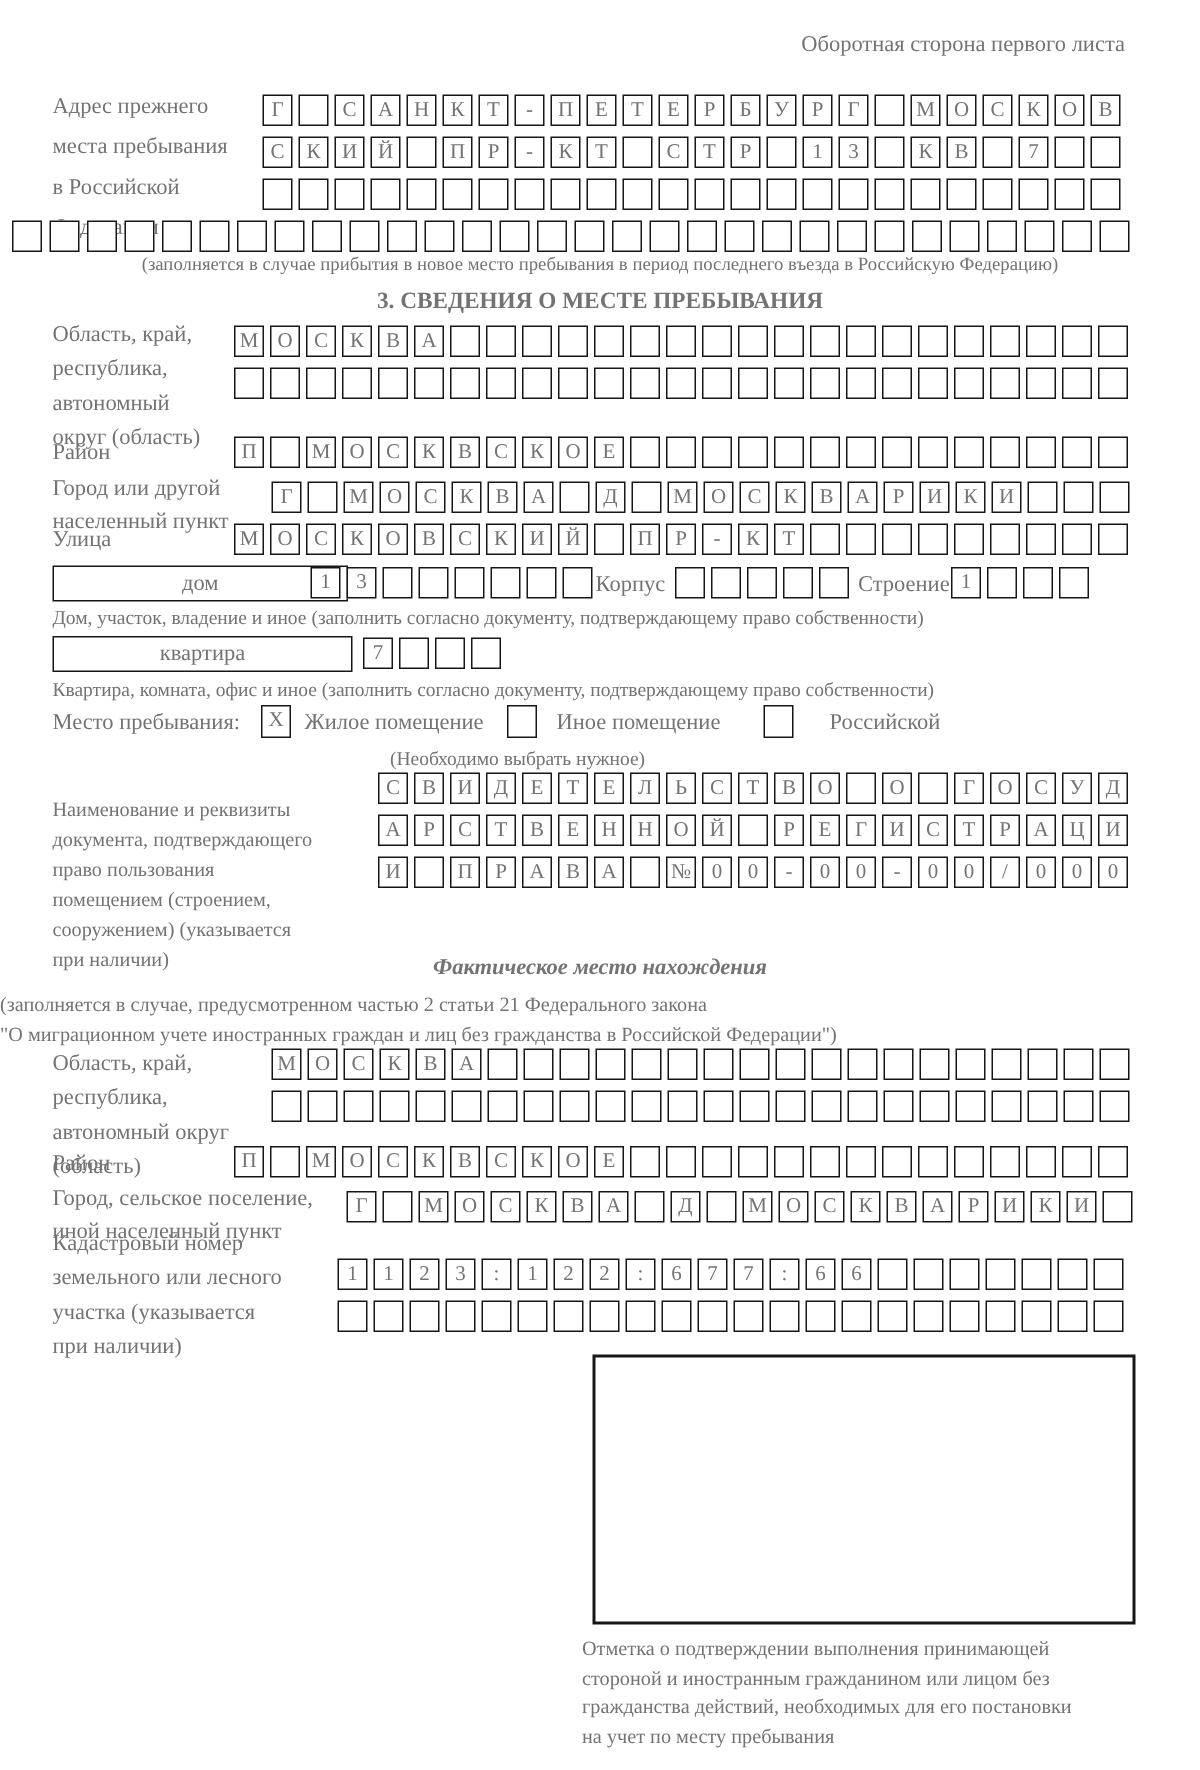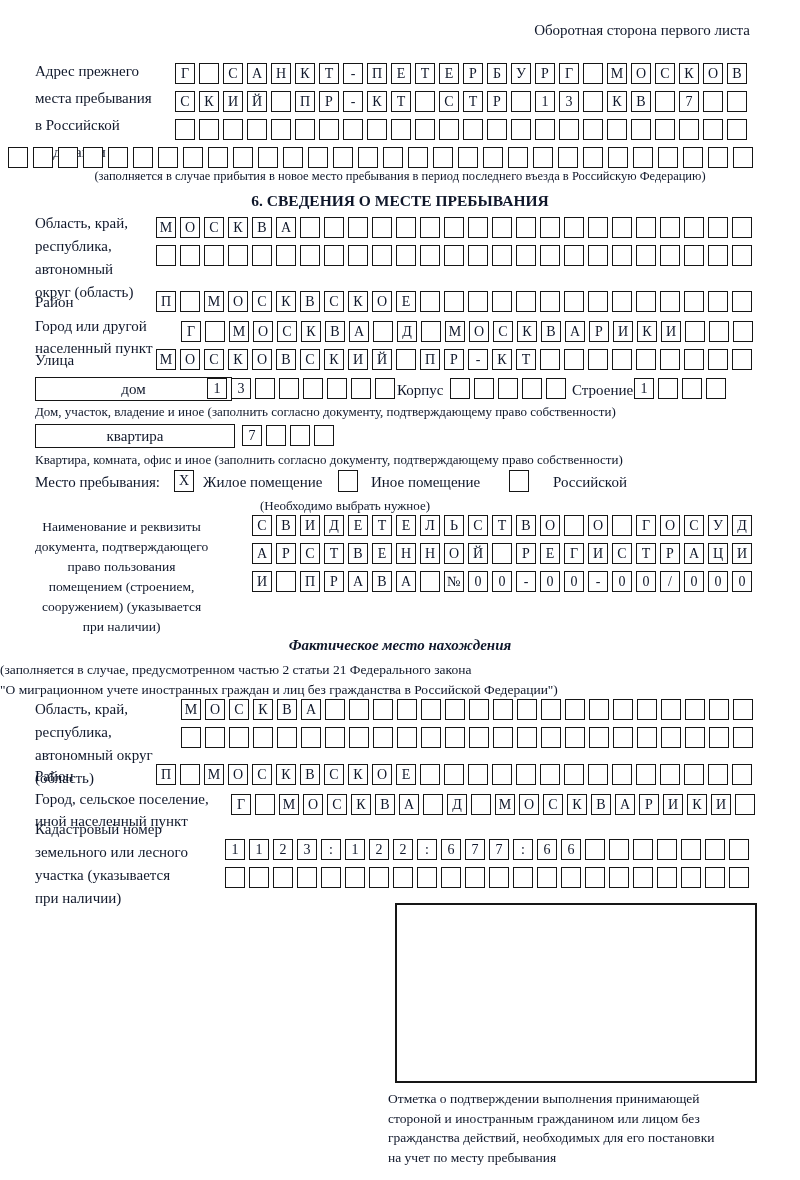--- a/index.html
+++ b/index.html
@@ -1,18 +1,18 @@
 <!DOCTYPE html>
 <html><head>
 <meta charset="utf-8">
 <style>
   html,body{margin:0;padding:0;background:#fff;}
   #page{
     position:relative; width:800px; height:1180px; background:#fff;
-    font-family:"Liberation Serif","DejaVu Serif",serif; color:#0f172a;
+    font-family:"Liberation Serif","DejaVu Serif",serif; color:#737373;
     overflow:hidden;
   }
   .abs{position:absolute;}
   .lines{white-space:pre-line; font-size:15px; line-height:27px;}
   .lines.tight{line-height:23px;}
   .lines.tight2{line-height:21.5px;}
   .lines.small{font-size:13.5px; line-height:20px;}
   .cellrow{display:flex; gap:4px;}
   .cellrow.gap5{gap:5px;}
   .cell{
@@ -152,21 +152,21 @@
       <span class="cell"></span>
       <span class="cell"></span>
       <span class="cell"></span>
       <span class="cell"></span>
       <span class="cell"></span>
       <span class="cell"></span>
       <span class="cell"></span>
     </div>
   <div class="abs caption" style="top:169px;">(заполняется в случае прибытия в новое место пребывания в период последнего въезда в Российскую Федерацию)</div>
 
-  <div class="abs title" style="top:192px;">6. СВЕДЕНИЯ О МЕСТЕ ПРЕБЫВАНИЯ</div>
+  <div class="abs title" style="top:192px;">3. СВЕДЕНИЯ О МЕСТЕ ПРЕБЫВАНИЯ</div>
 
   <div class="abs lines tight" style="left:35px; top:212px;">Область, край,
 республика,
 автономный
 округ (область)</div>
   <div class="abs cellrow" style="left:156px; top:217px;">
       <span class="cell">М</span>
       <span class="cell">О</span>
       <span class="cell">С</span>
       <span class="cell">К</span>
@@ -346,21 +346,21 @@
 
   <div class="abs inlinelabel" style="left:35px; top:472px;">Место пребывания:</div>
   <div class="abs checkbox" style="left:174px; top:470px;">X</div>
   <div class="abs inlinelabel" style="left:203px; top:472px;">Жилое помещение</div>
   <div class="abs checkbox" style="left:338px; top:470px;"></div>
   <div class="abs inlinelabel" style="left:371px; top:472px;">Иное помещение</div>
   <div class="abs checkbox" style="left:509px; top:470px;"></div>
   <div class="abs inlinelabel" style="left:553px; top:472px;">Российской</div>
   <div class="abs" style="left:160px; top:498px; width:370px; text-align:center; font-size:13px;">(Необходимо выбрать нужное)</div>
 
-  <div class="abs lines small" style="left:35px; top:517px;text-align:center;">Наименование и реквизиты
+  <div class="abs lines small" style="left:35px; top:530px;">Наименование и реквизиты
 документа, подтверждающего
 право пользования
 помещением (строением,
 сооружением) (указывается
 при наличии)</div>
   <div class="abs cellrow" style="left:252px; top:515px;">
       <span class="cell">С</span>
       <span class="cell">В</span>
       <span class="cell">И</span>
       <span class="cell">Д</span>

